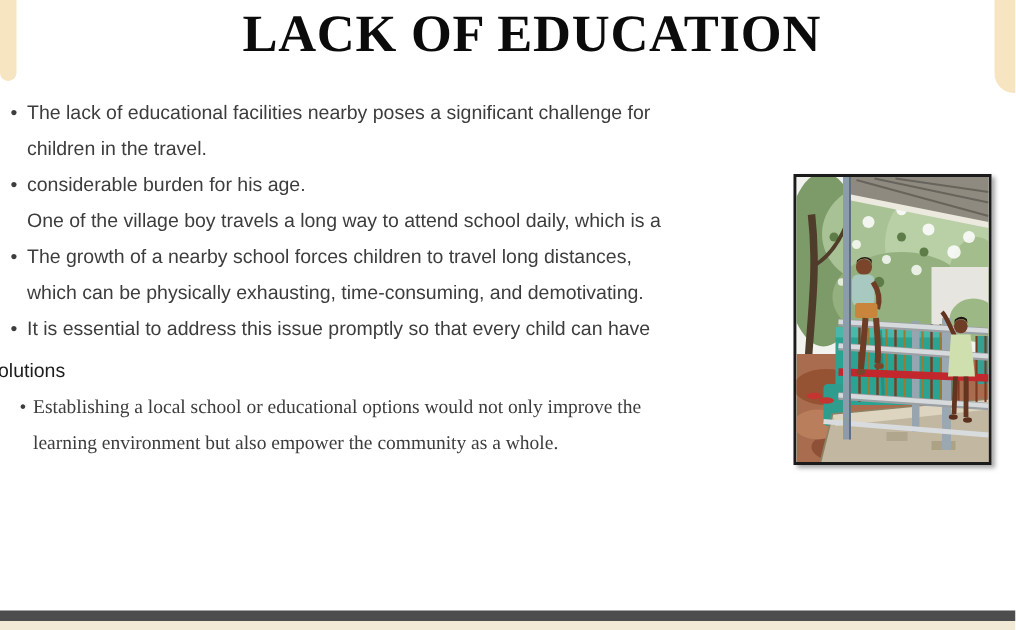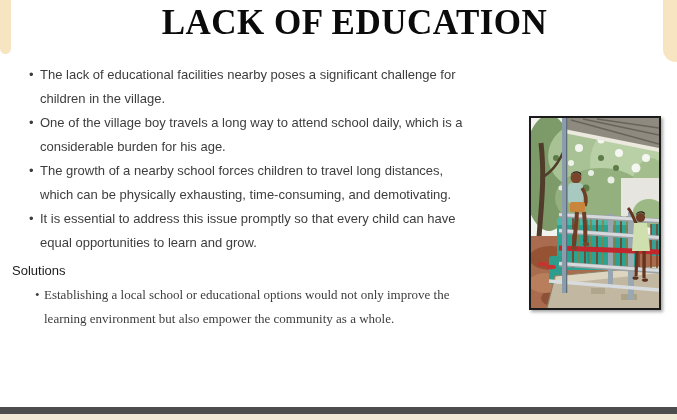--- a/index.html
+++ b/index.html
@@ -15,21 +15,21 @@
   .corner-bar.right{right:0;width:14px;height:62px;border-radius:0 0 0 13px;}
   .title{
     position:absolute;top:2px;left:52px;right:20px;
     margin:0;text-align:center;
     font-family:"Liberation Serif", serif;
     font-weight:bold;font-size:35px;line-height:42px;
     color:#0b0b0b;letter-spacing:0.5px;
     white-space:nowrap;
   }
   .body{
-    position:absolute;top:63px;left:24px;width:510px;
+    position:absolute;top:63px;left:2px;width:510px;
     color:#3d3d3d;font-size:13px;
   }
   ul.bullets{list-style:none;margin:0;padding:0 0 0 6px;}
   ul.bullets li{position:relative;padding-left:10px;margin:0;}
   ul.bullets li::before{
     content:"\2022";
     position:absolute;left:-1px;top:0;
     line-height:24px;color:#3d3d3d;font-size:13px;
   }
   .ln{display:block;line-height:24px;white-space:nowrap;}
@@ -58,33 +58,32 @@
 
   <div class="corner-bar left"></div>
   <div class="corner-bar right"></div>
 
   <h1 class="title">LACK OF EDUCATION</h1>
 
   <div class="body">
     <ul class="bullets">
       <li>
         <span class="ln">The lack of educational facilities nearby poses a significant challenge for</span>
-        <span class="ln">children in the village.</span>
-      </li>
-      <li>
+        <span class="ln">children in the travel.</span>
+      </li>
+      <li>
+        <span class="ln">considerable burden for his age.</span>
         <span class="ln">One of the village boy travels a long way to attend school daily, which is a</span>
-        <span class="ln">considerable burden for his age.</span>
       </li>
       <li>
         <span class="ln">The growth of a nearby school forces children to travel long distances,</span>
         <span class="ln">which can be physically exhausting, time-consuming, and demotivating.</span>
       </li>
       <li>
         <span class="ln">It is essential to address this issue promptly so that every child can have</span>
-        <span class="ln">equal opportunities to learn and grow.</span>
       </li>
     </ul>
 
     <div class="solutions-heading">Solutions</div>
 
     <ul class="bullets solutions">
       <li>
         <span class="ln">Establishing a local school or educational options would not only improve the</span>
         <span class="ln">learning environment but also empower the community as a whole.</span>
       </li>

